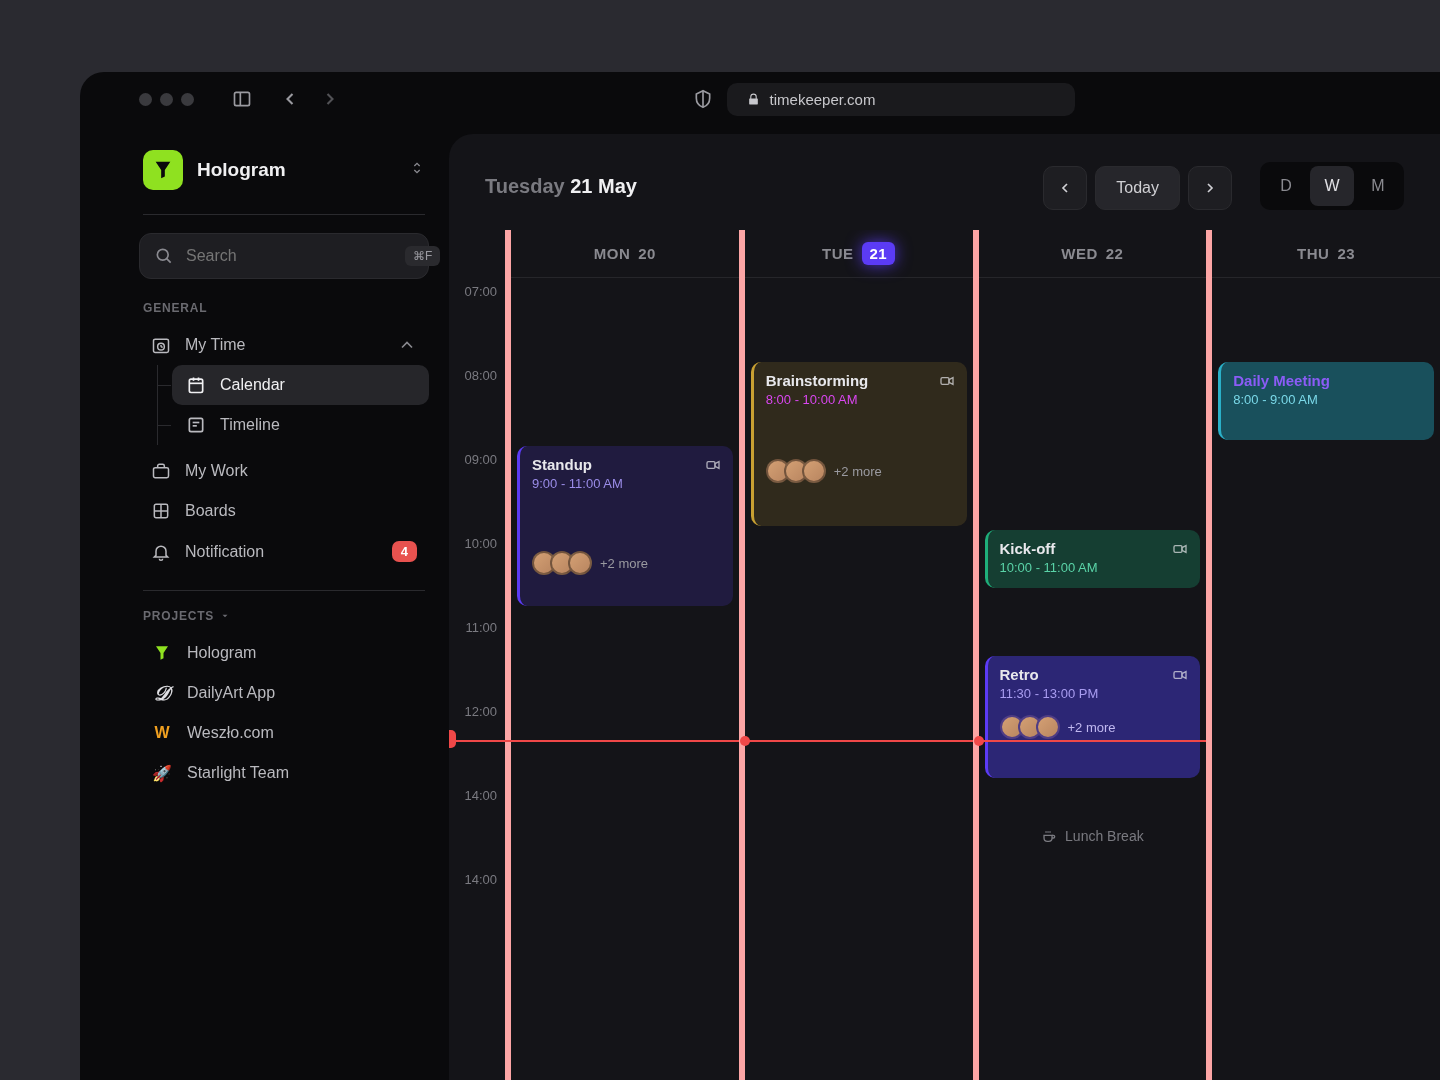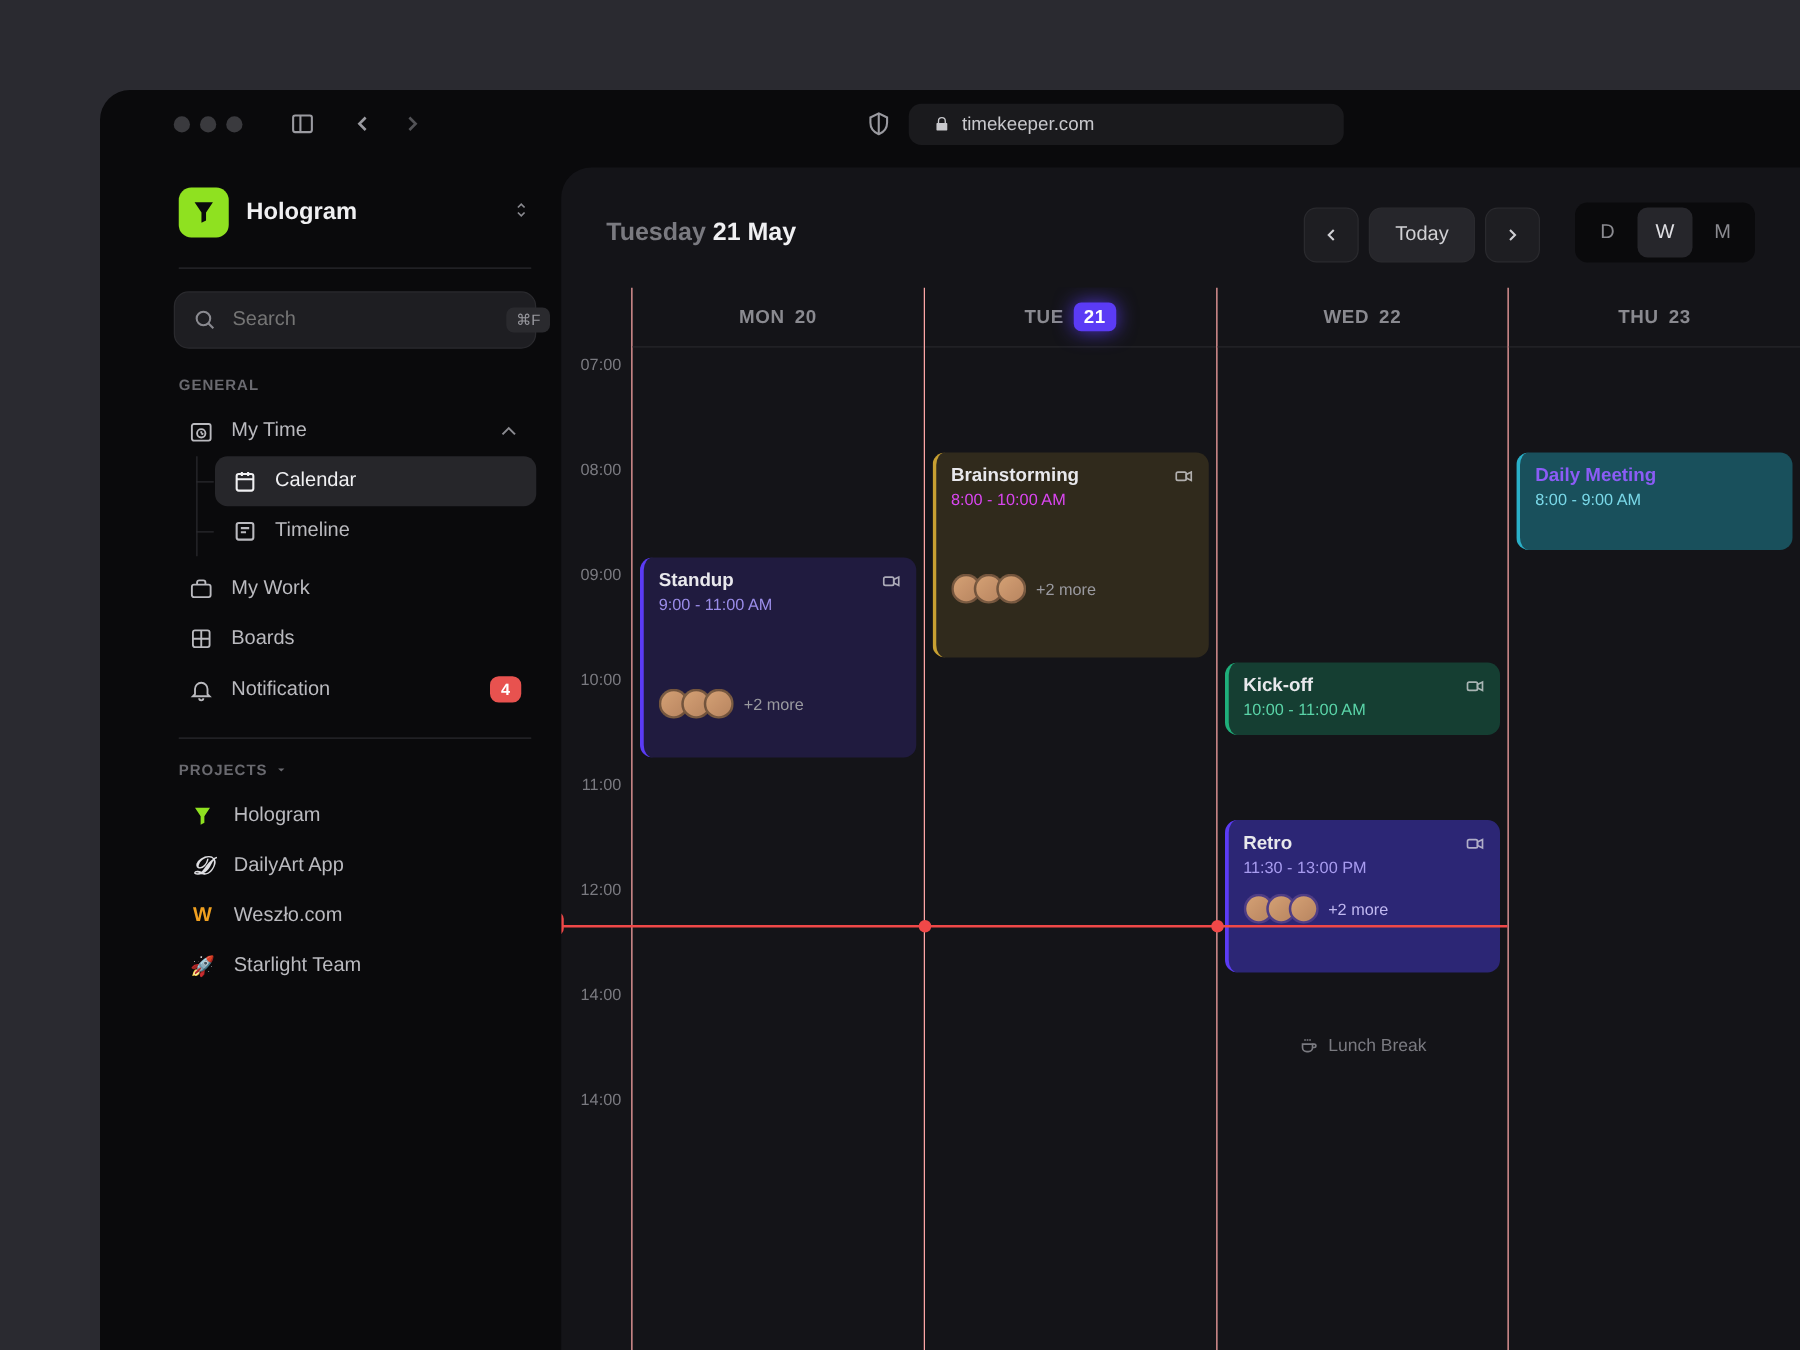--- a/index.html
+++ b/index.html
@@ -43,21 +43,21 @@
 .btn.icon { width: 44px; }
 .btn.today { padding: 0 20px; background: #26262b; font-weight:500; }
 .view-toggle { display: flex; background: #0a0a0c; border-radius: 10px; padding: 4px; margin-left: 20px; gap:2px; }
 .view-btn { width: 44px; height: 40px; display: flex; align-items: center; justify-content: center; color: #8a8a90; font-size: 16px; border-radius: 8px; cursor: pointer; }
 .view-btn.active { background: #26262b; color: #e0e0e4; }
 
 .calendar { flex: 1; display: flex; overflow: hidden; position: relative; }
 .time-col { width: 56px; padding-top: 62px; }
 .time-label { height: 84px; text-align: right; color: #7a7a80; font-size: 13px; padding-right: 8px; transform: translateY(-8px); }
 .days-grid { flex: 1; display: flex; position: relative; }
-.day-col { flex: 1; border-left: 1px solid #fca5a5; position: relative; min-width:200px; }
+.day-col { flex: 1; border-left: 6px solid #fca5a5; position: relative; min-width:200px; }
 .day-header { height: 48px; display: flex; align-items: center; justify-content: center; gap: 8px; color: #8a8a90; font-size: 15px; font-weight: 600; letter-spacing: 0.5px; border-bottom: 1px solid #26262a; }
 .day-header .num { font-size: 15px; }
 .day-header.today .num { background: #5b3bf5; color: #fff; padding: 3px 8px; border-radius: 6px; box-shadow: 0 0 16px rgba(91,59,245,0.8); }
 .day-body { position: relative; height: 700px; }
 
 .event { position: absolute; left: 6px; right: 6px; border-radius: 10px; padding: 10px 12px; border-left: 3px solid; overflow: hidden; }
 .ev-title { font-size: 15px; font-weight: 600; color: #e8e8ec; margin-bottom: 3px; display:flex; justify-content:space-between; align-items:center; }
 .ev-time { font-size: 13px; }
 .ev-avatars { display: flex; align-items: center; margin-top: 14px; gap:-4px; }
 .avatar { width: 24px; height: 24px; border-radius: 50%; background: linear-gradient(135deg,#d4a074,#b88560); border: 2px solid rgba(0,0,0,0.4); margin-left: -6px; }

